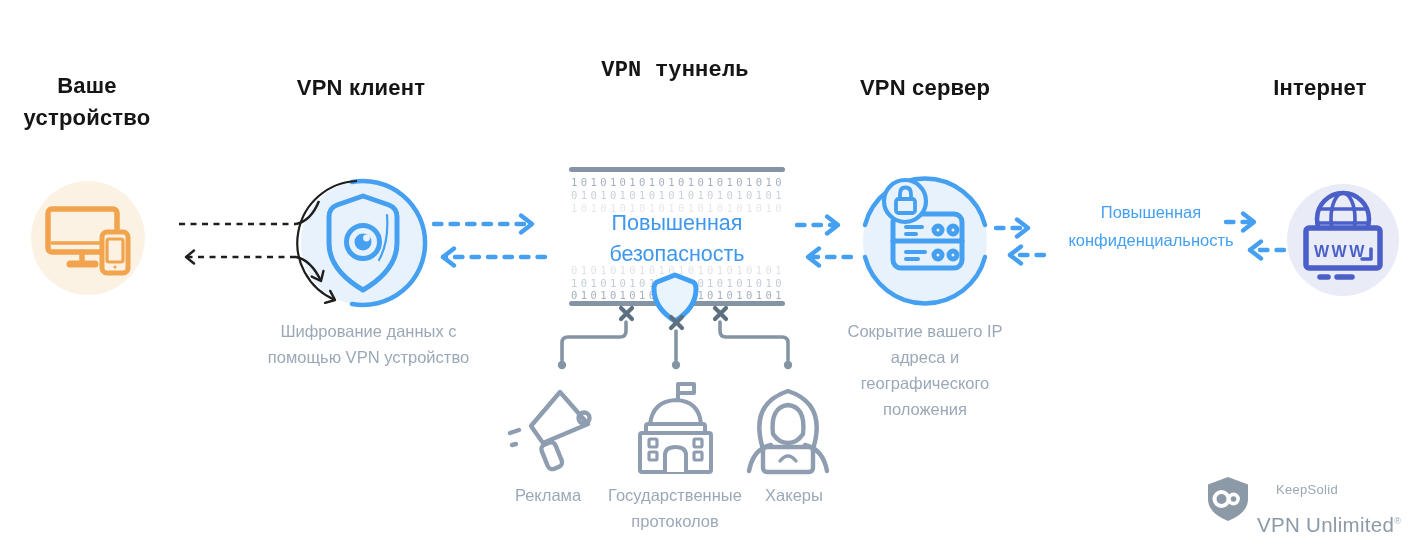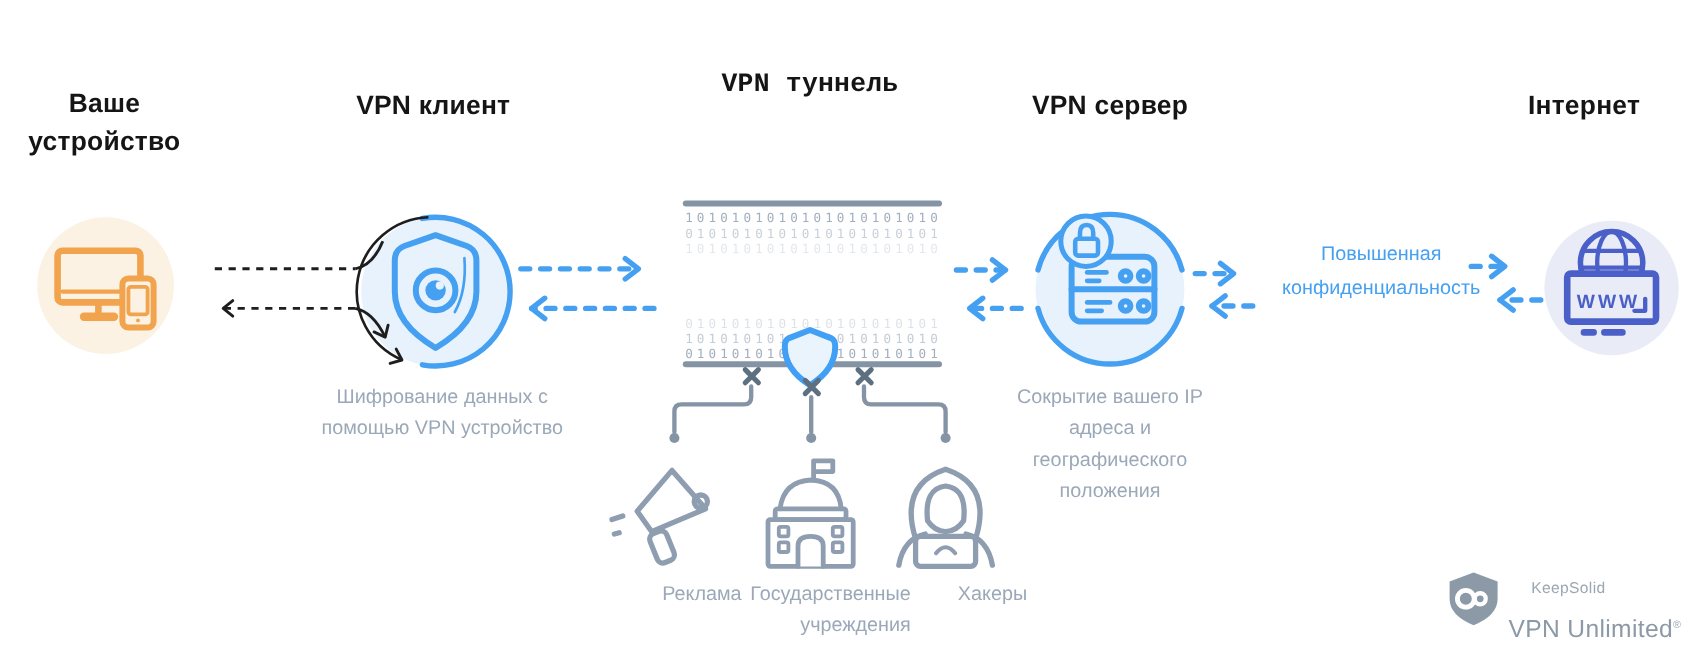--- a/index.html
+++ b/index.html
@@ -33,21 +33,21 @@
   .r2{top:35px;opacity:.25;}
   .r3{top:97px;opacity:.3;}
   .r4{top:110px;opacity:.55;}
   .r5{top:122px;opacity:.85;}
   .ttitle{
     position:absolute;top:41px;left:0;right:0;text-align:center;
     font-size:21.5px;color:#3D97EE;line-height:31px;
     text-shadow:0 0 6px #fff,0 0 6px #fff,0 0 10px #fff;
   }
   .threat-label{
-    font-size:16.5px;color:#9BA8B8;text-align:right;line-height:26px;
+    font-size:16.5px;color:#9BA8B8;text-align:center;line-height:26px;
   }
   .logo-text{line-height:1;}
   .logo-brand{font-size:13px;color:#9AA7B2;letter-spacing:.3px;margin-left:19px;}
   .logo-product{font-size:20.5px;color:#8C99A6;margin-top:19px;letter-spacing:.3px;}
   .logo-reg{font-size:9px;vertical-align:super;color:#9AA7B2;}
   #vector-layer{position:absolute;left:0;top:0;pointer-events:none;}
 </style>
 </head>
 <body>
 
@@ -65,29 +65,30 @@
   <div class="abs circle" style="left:1287px;top:184px;width:112px;height:112px;background:#E9EBF7;"></div>
 
   <div class="tunnel">
     <div class="tbar top"></div>
     <div class="brow r0">1010101010101010101010</div>
     <div class="brow r1">0101010101010101010101</div>
     <div class="brow r2">1010101010101010101010</div>
     <div class="brow r3">0101010101010101010101</div>
     <div class="brow r4">1010101010101010101010</div>
     <div class="brow r5">0101010101010101010101</div>
+    <div class="ttitle">Повышенная безопасность</div>
     <div class="tbar bot"></div>
   </div>
 
   <div class="abs cap" style="left:261px;top:318px;width:215px;">Шифрование данных с помощью VPN устройство</div>
   <div class="abs cap" style="left:825px;top:318px;width:200px;">Сокрытие вашего IP адреса и географического положения</div>
   <div class="abs privacy" style="left:1056px;top:198px;width:190px;">Повышенная конфиденциальность</div>
 
   <div class="abs threat-label" style="left:478px;top:482px;width:140px;">Реклама</div>
-  <div class="abs threat-label" style="left:591px;top:482px;width:168px;">Государственные учреждения</div>
+  <div class="abs threat-label" style="left:591px;top:482px;width:168px;">Государственные протоколов</div>
   <div class="abs threat-label" style="left:732px;top:482px;width:124px;">Хакеры</div>
 
   <div class="abs logo-text" style="left:1257px;top:483px;">
     <div class="logo-brand">KeepSolid</div>
     <div class="logo-product"><span>VPN Unlimited</span><span class="logo-reg">®</span></div>
   </div>
 
   <svg id="vector-layer" width="1410" height="542" viewBox="0 0 1410 542">
     <defs>
       <marker id="mB" markerUnits="userSpaceOnUse" viewBox="-14 -14 28 28" markerWidth="28" markerHeight="28" refX="0" refY="0" orient="auto">

